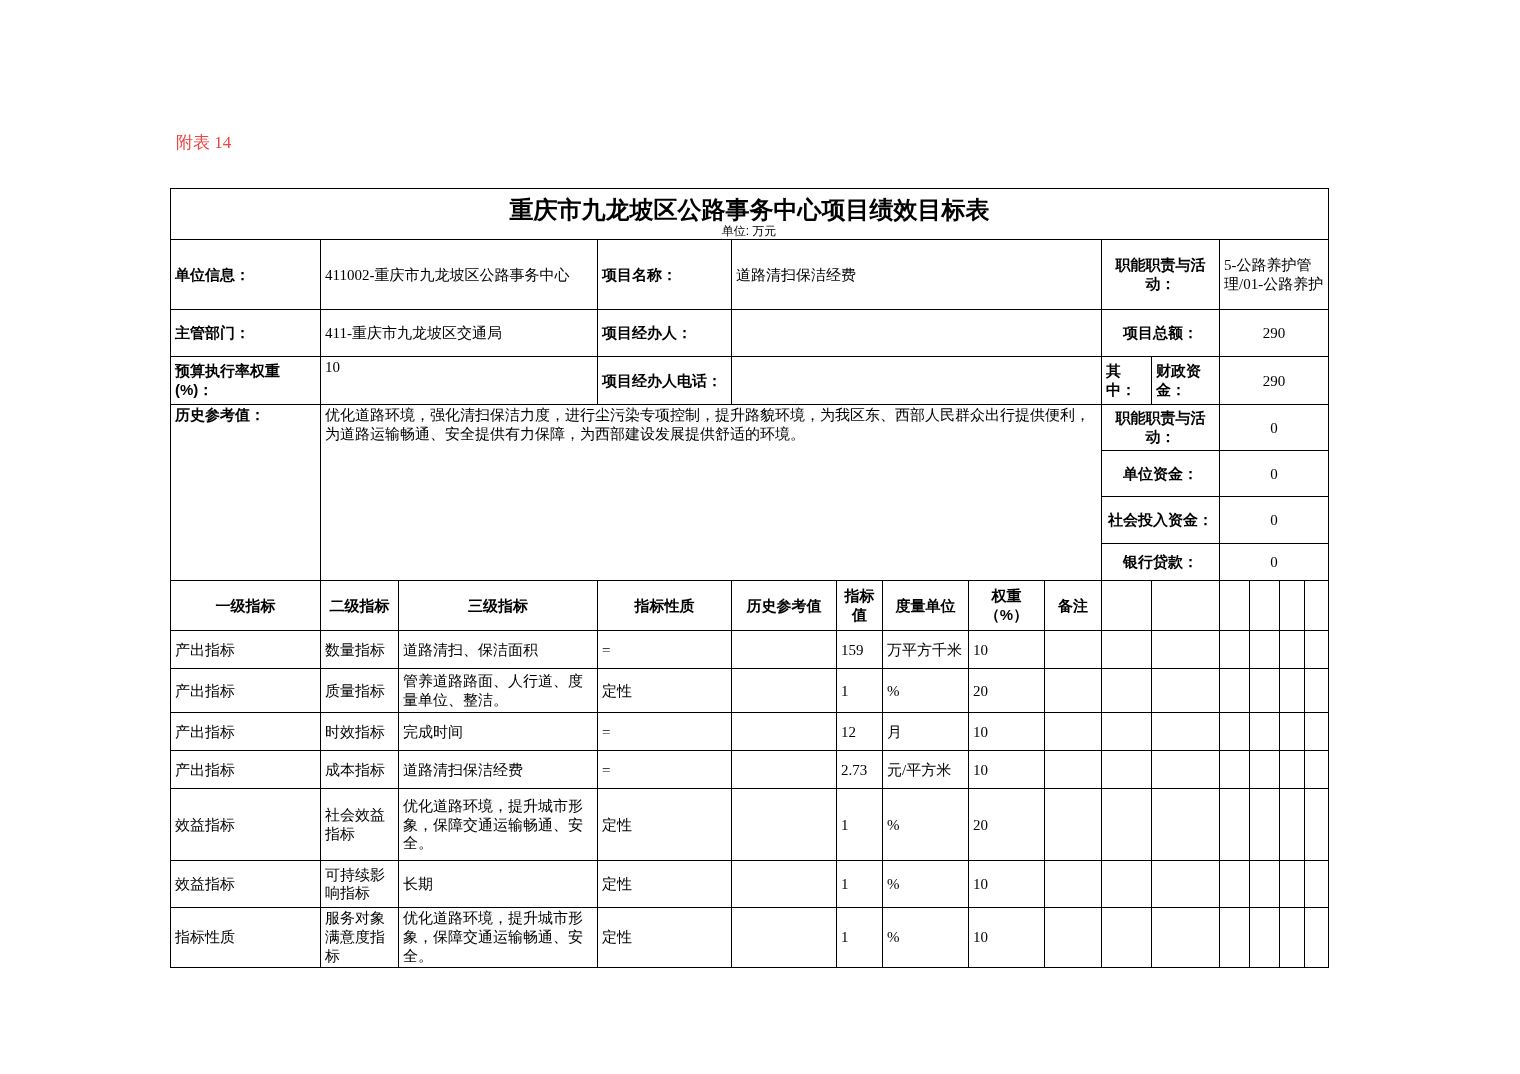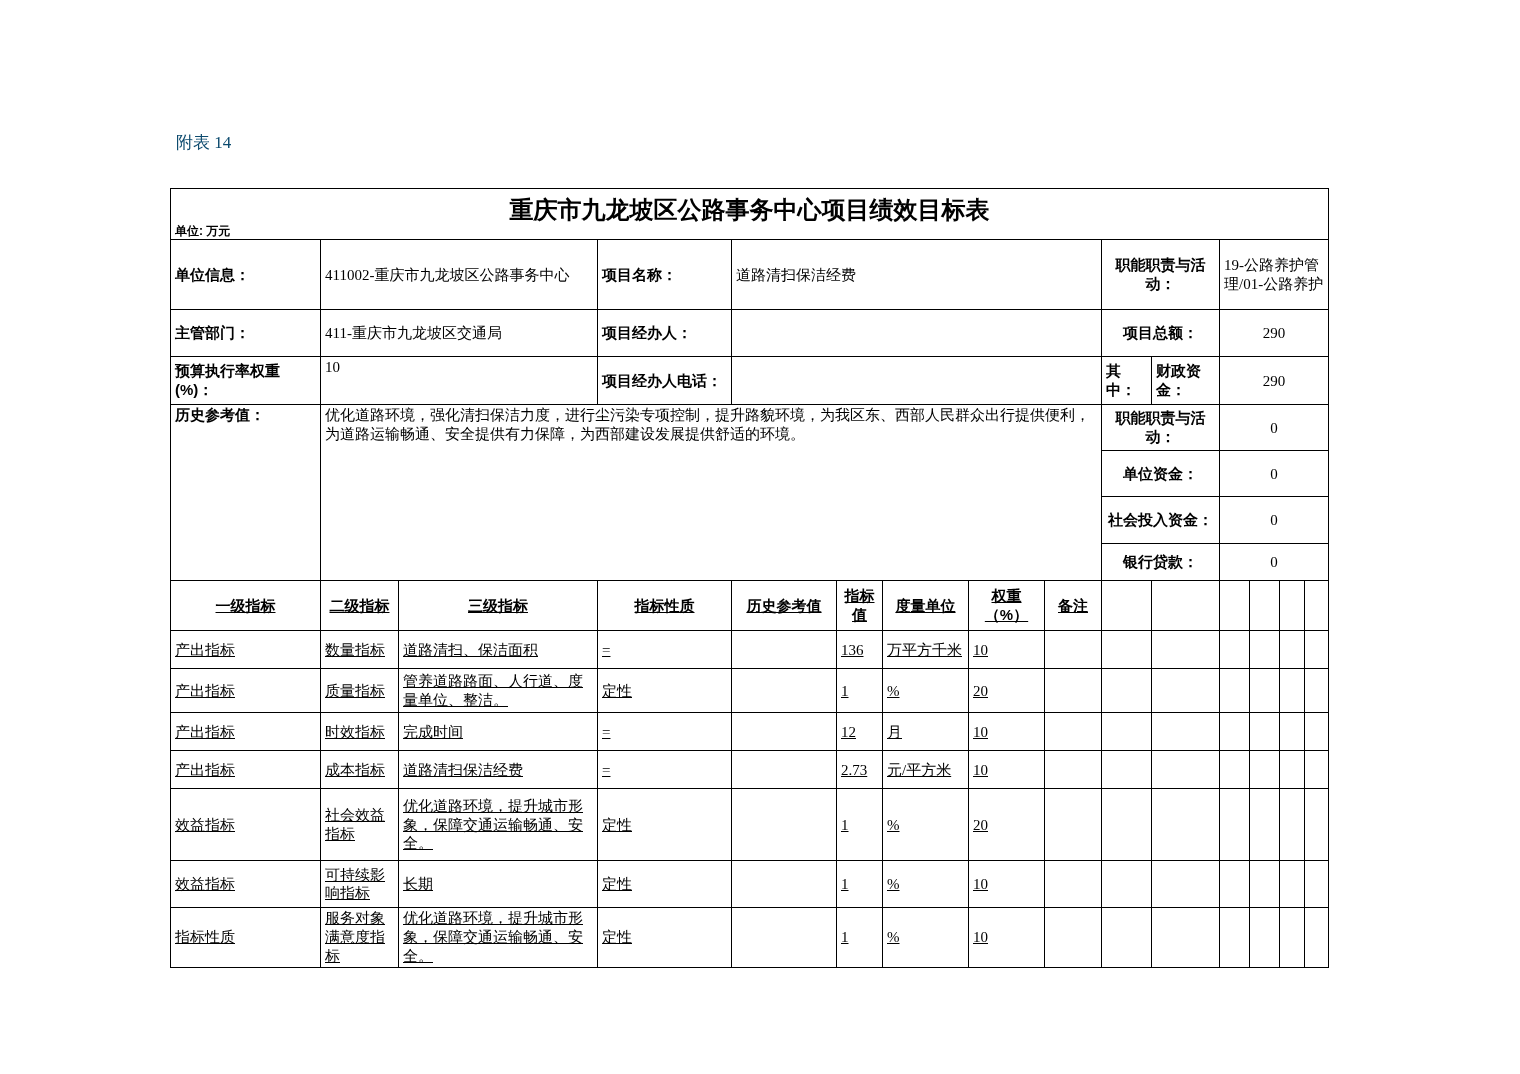--- a/index.html
+++ b/index.html
@@ -7,53 +7,53 @@
     position:relative;
     width:1520px;height:1074px;
     background:#ffffff;
     color:#000000;
     font-family:"Liberation Sans",sans-serif;
     overflow:hidden;
   }
   .annex{
     position:absolute;left:176px;top:131px;
     font-family:"Liberation Serif",serif;
-    font-size:17px;color:#0c4a6e;
+    font-size:17px;color:#ef4444;
   }
   .tables{
     position:absolute;left:170px;top:188px;width:1158px;
   }
   table{
     border-collapse:collapse;
     table-layout:fixed;
     width:1158px;
   }
   td{
     border:1px solid #000;
     font-size:15px;
     line-height:1.25;
     padding:1px 4px;
     vertical-align:middle;
     overflow:hidden;
     word-break:break-all;
   }
-  .tbl-ind{margin-top:-1px;text-decoration:underline;}
+  .tbl-ind{margin-top:-1px;}
   .lbl{font-weight:bold;}
   .l{text-align:left;}
   .c{text-align:left;}
   .r{text-align:center;}
   .top{vertical-align:top;}
   .val{font-family:"Liberation Serif",serif;}
   .title-cell{padding:2px 4px 1px 4px;}
   .tbl-title{
     text-align:center;font-weight:bold;font-size:24px;line-height:1.3;
     padding-top:3px;
   }
   .unit-note{
-    text-align:left;font-weight:bold;font-size:12px;line-height:1.1;
+    text-align:center;font-weight:normal;font-size:12px;line-height:1.1;
     padding-right:1px;
   }
   .hdr{font-weight:bold;text-align:center;}
 </style>
 </head>
 <body>
 
 <div class="sheet">
 
   <div class="annex">附表 14</div>
@@ -76,21 +76,21 @@
           <div class="tbl-title">重庆市九龙坡区公路事务中心项目绩效目标表</div>
           <div class="unit-note">单位: 万元</div>
         </td>
       </tr>
       <tr style="height:70px">
         <td class="lbl l">单位信息：</td>
         <td class="val l">411002-重庆市九龙坡区公路事务中心</td>
         <td class="lbl l">项目名称：</td>
         <td class="val l">道路清扫保洁经费</td>
         <td colspan="2" class="lbl r">职能职责与活动：</td>
-        <td class="val l">19-公路养护管理/01-公路养护</td>
+        <td class="val l">5-公路养护管理/01-公路养护</td>
       </tr>
       <tr style="height:47px">
         <td class="lbl l">主管部门：</td>
         <td class="val l">411-重庆市九龙坡区交通局</td>
         <td class="lbl l">项目经办人：</td>
         <td class="val l"></td>
         <td colspan="2" class="lbl r">项目总额：</td>
         <td class="val r">290</td>
       </tr>
       <tr style="height:48px">
@@ -159,21 +159,21 @@
         <td></td>
         <td></td>
       </tr>
 
       <tr style="height:38px">
         <td class="val l">产出指标</td>
         <td class="val c">数量指标</td>
         <td class="val c">道路清扫、保洁面积</td>
         <td class="val l">=</td>
         <td class="val l"></td>
-        <td class="val l">136</td>
+        <td class="val l">159</td>
         <td class="val l">万平方千米</td>
         <td class="val l">10</td>
         <td class="val l"></td>
         <td></td>
         <td></td>
         <td></td>
         <td></td>
         <td></td>
         <td></td>
       </tr>

